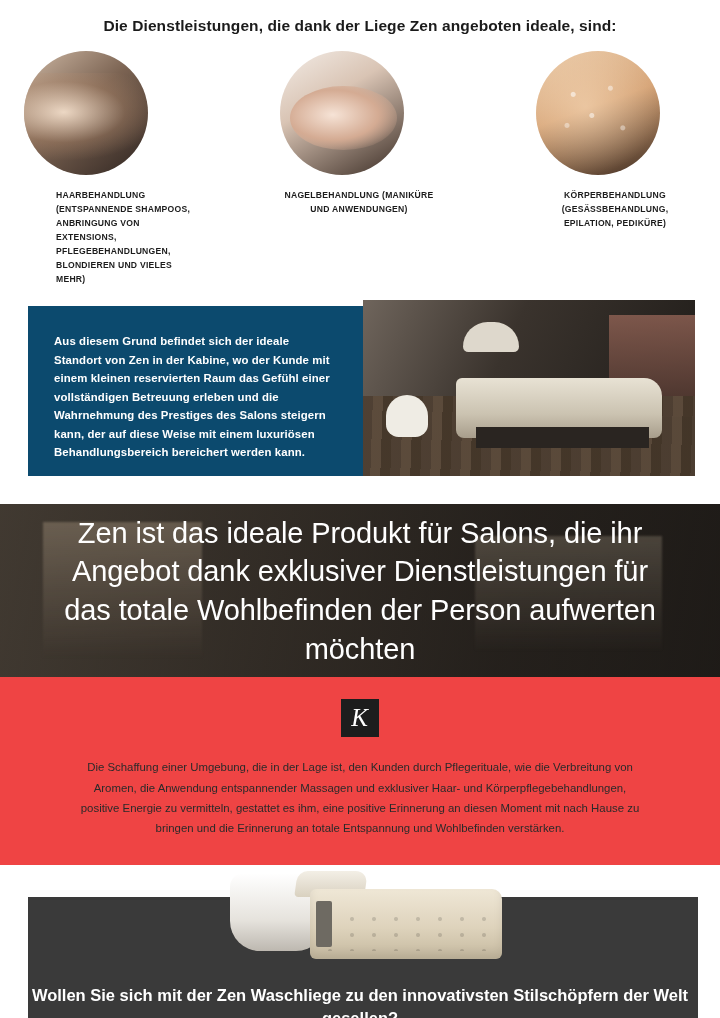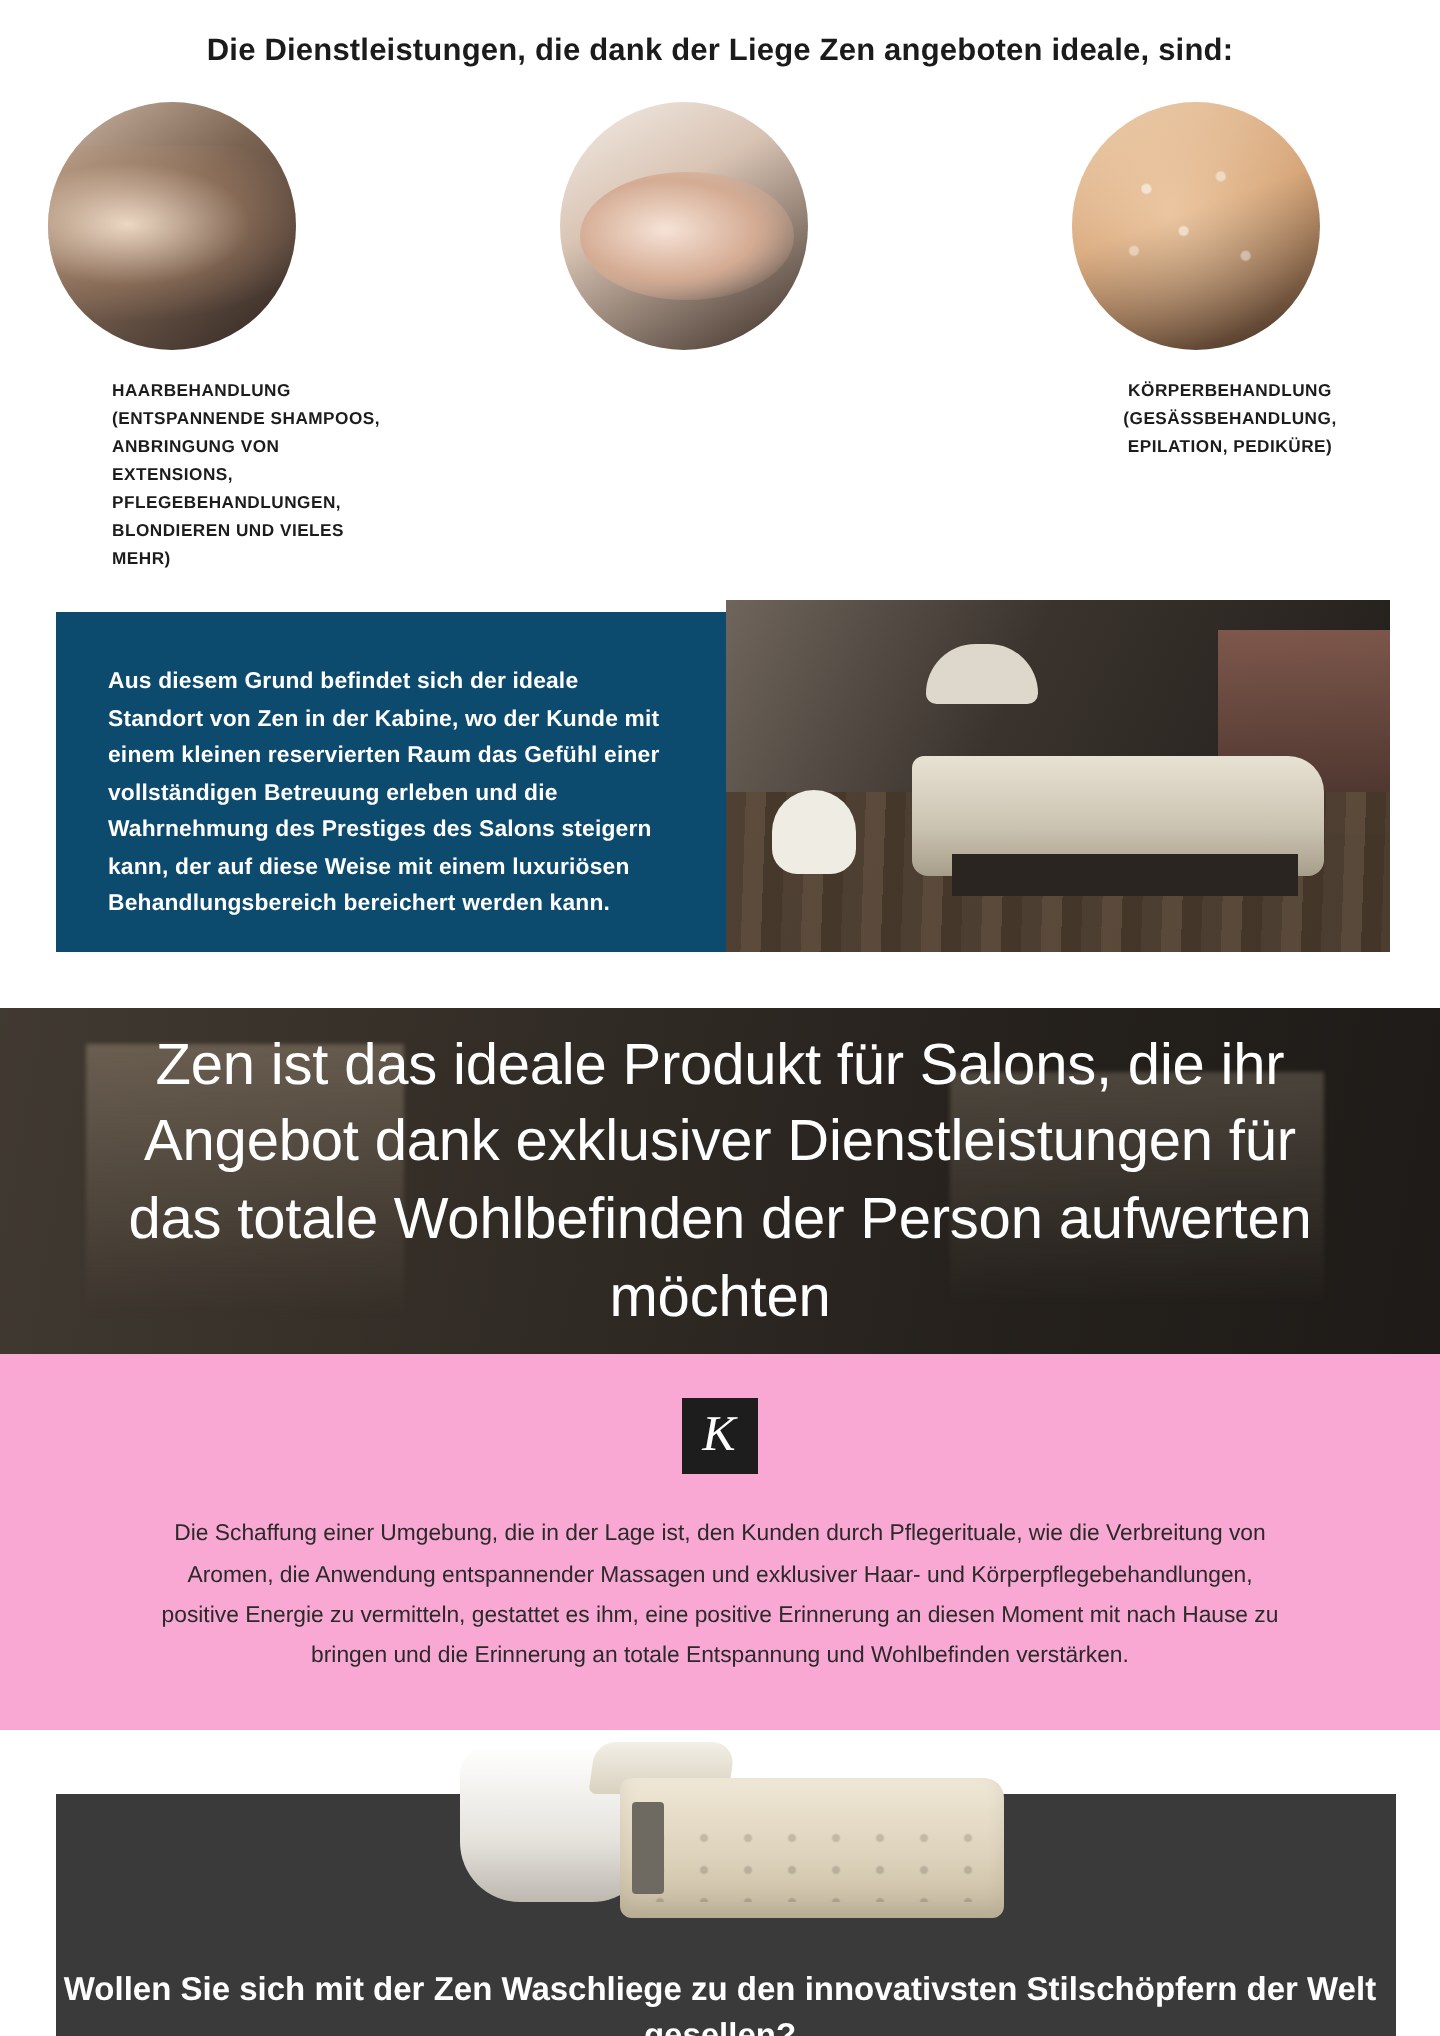--- a/index.html
+++ b/index.html
@@ -178,21 +178,21 @@
     text-align: center;
     color: #ffffff;
     font-size: 29px;
     line-height: 1.33;
     font-weight: normal;
     letter-spacing: -0.1px;
   }
 
   
   .section4 {
-    background: #f9a8d4;
+    background: #ef4444;
     padding: 22px 0 26px 0;
     text-align: center;
   }
   .logo {
     width: 38px;
     height: 38px;
     margin: 0 auto 20px auto;
     background: #1d1d1d;
     position: relative;
   }
@@ -288,20 +288,21 @@
   <div class="services">
 
     <div class="service">
       <div class="circle c1"></div>
       <div class="service-caption cap-left">HAARBEHANDLUNG (ENTSPANNENDE SHAMPOOS, ANBRINGUNG VON EXTENSIONS, PFLEGEBEHANDLUNGEN, BLONDIEREN UND VIELES MEHR)</div>
     </div>
 
 
     <div class="service">
       <div class="circle c3"></div>
+      <div class="service-caption">NAGELBEHANDLUNG (MANIKÜRE UND ANWENDUNGEN)</div>
     </div>
 
     <div class="service">
       <div class="circle c4"></div>
       <div class="service-caption">KÖRPERBEHANDLUNG (GESÄSSBEHANDLUNG, EPILATION, PEDIKÜRE)</div>
     </div>
 
   </div>
 
   <div class="band2">

